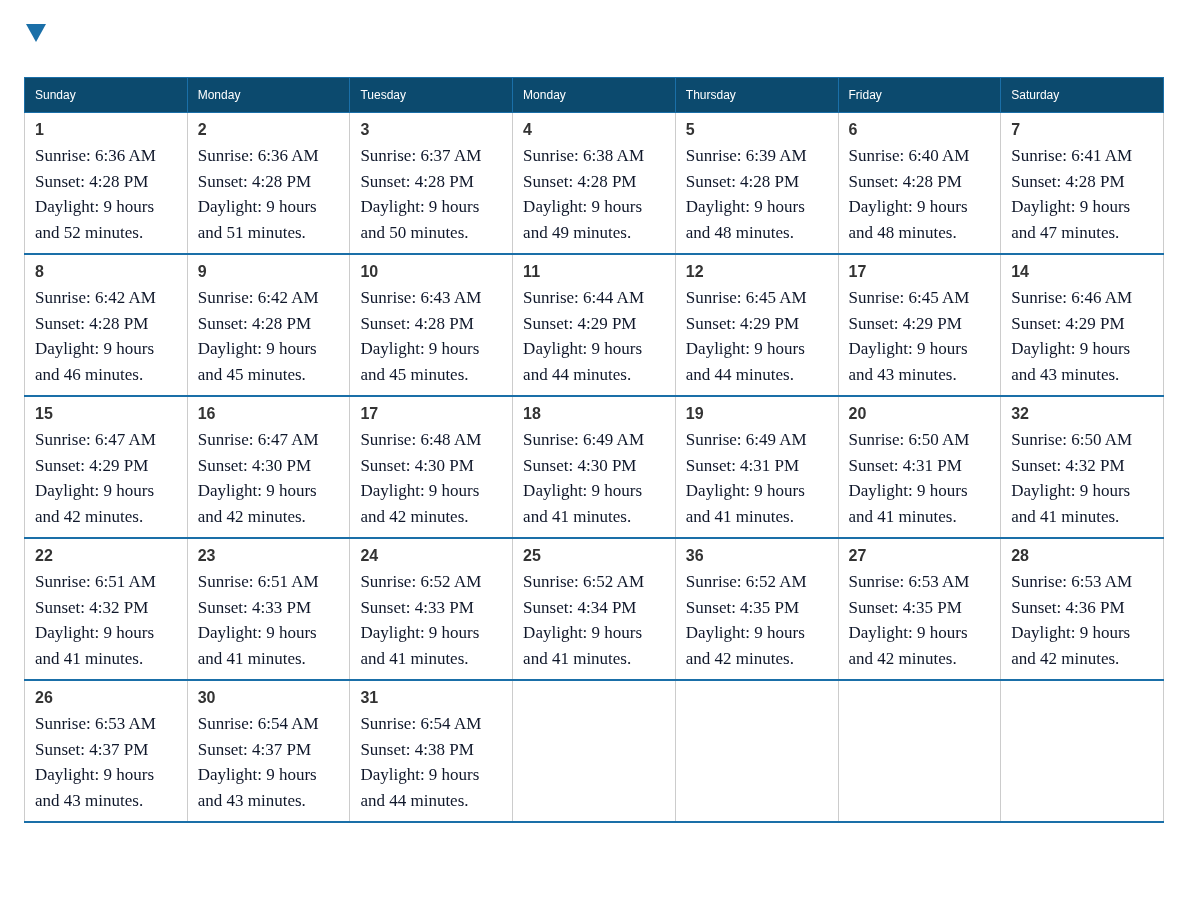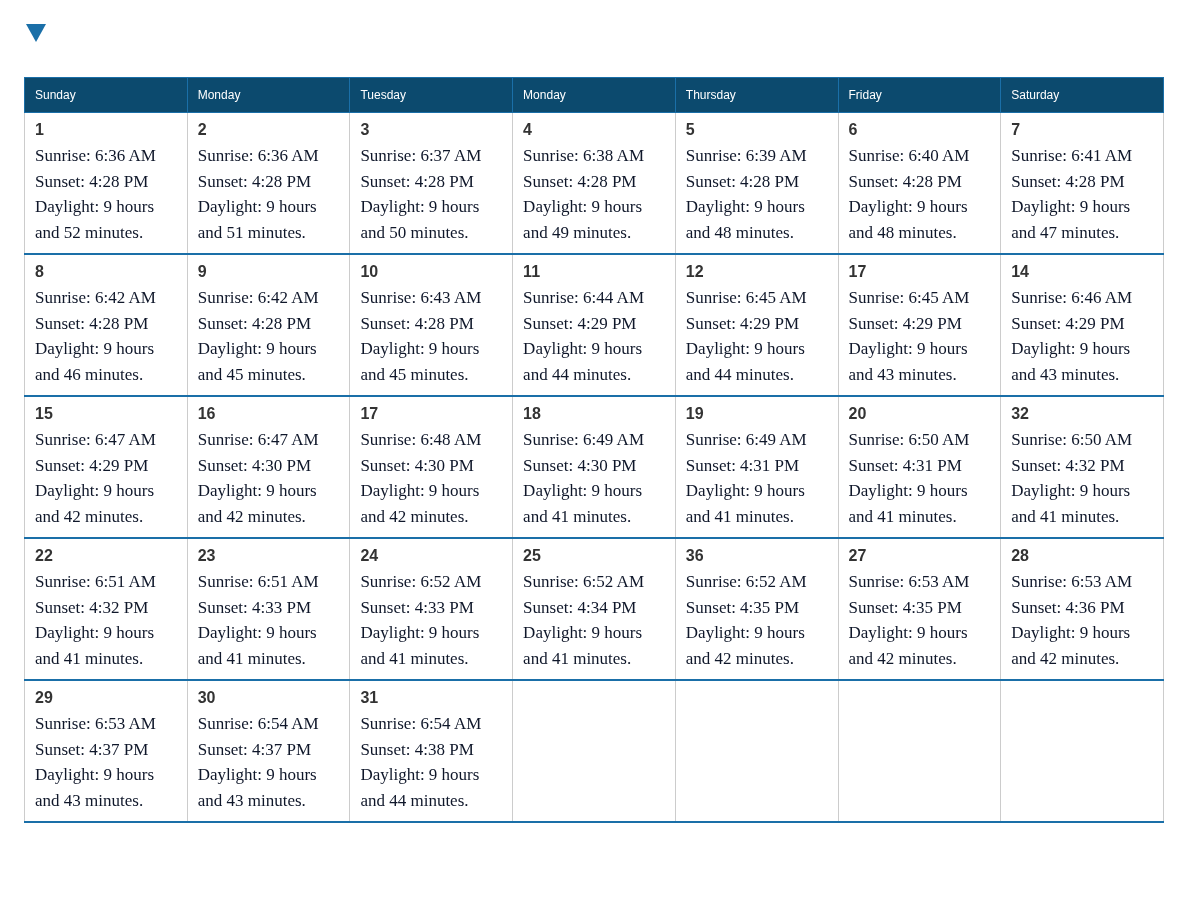--- a/index.html
+++ b/index.html
@@ -250,21 +250,21 @@
           <span class="day-number">27</span>
           <div class="day-info">Sunrise: 6:53 AM<br>Sunset: 4:35 PM<br>Daylight: 9 hours and 42 minutes.</div>
         </td>
         <td>
           <span class="day-number">28</span>
           <div class="day-info">Sunrise: 6:53 AM<br>Sunset: 4:36 PM<br>Daylight: 9 hours and 42 minutes.</div>
         </td>
       </tr>
       <tr>
         <td>
-          <span class="day-number">29</span>
+          <span class="day-number">26</span>
           <div class="day-info">Sunrise: 6:53 AM<br>Sunset: 4:37 PM<br>Daylight: 9 hours and 43 minutes.</div>
         </td>
         <td>
           <span class="day-number">30</span>
           <div class="day-info">Sunrise: 6:54 AM<br>Sunset: 4:37 PM<br>Daylight: 9 hours and 43 minutes.</div>
         </td>
         <td>
           <span class="day-number">31</span>
           <div class="day-info">Sunrise: 6:54 AM<br>Sunset: 4:38 PM<br>Daylight: 9 hours and 44 minutes.</div>
         </td>

